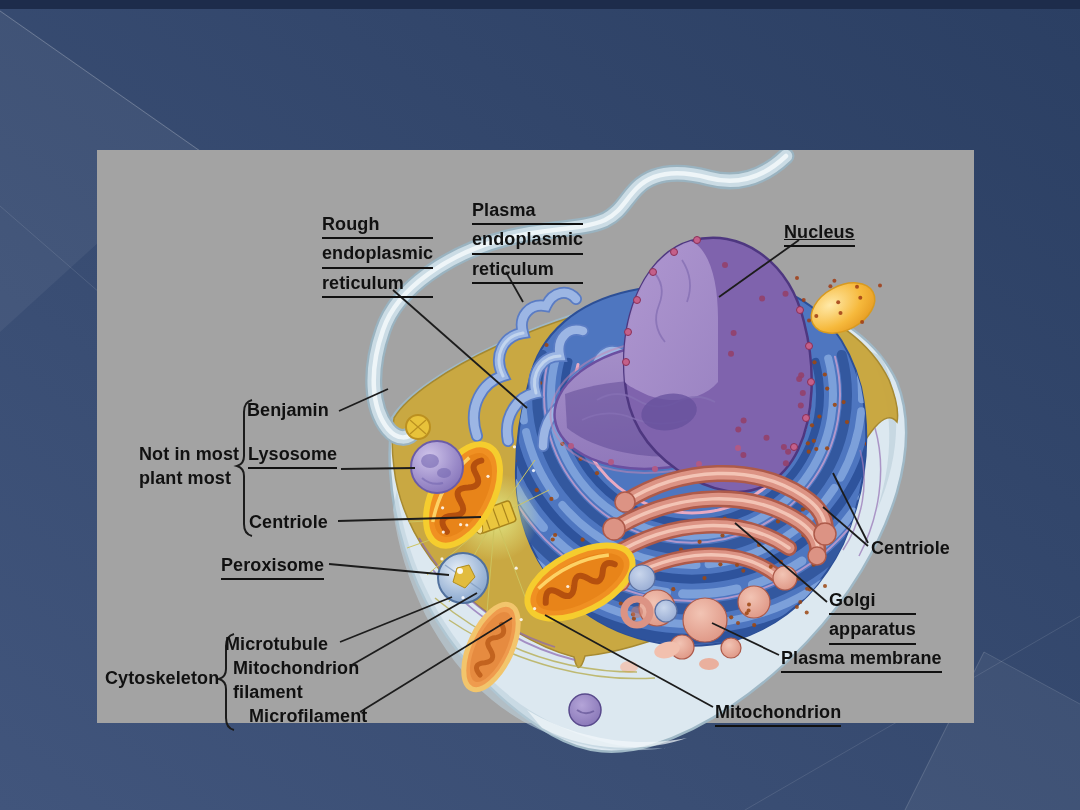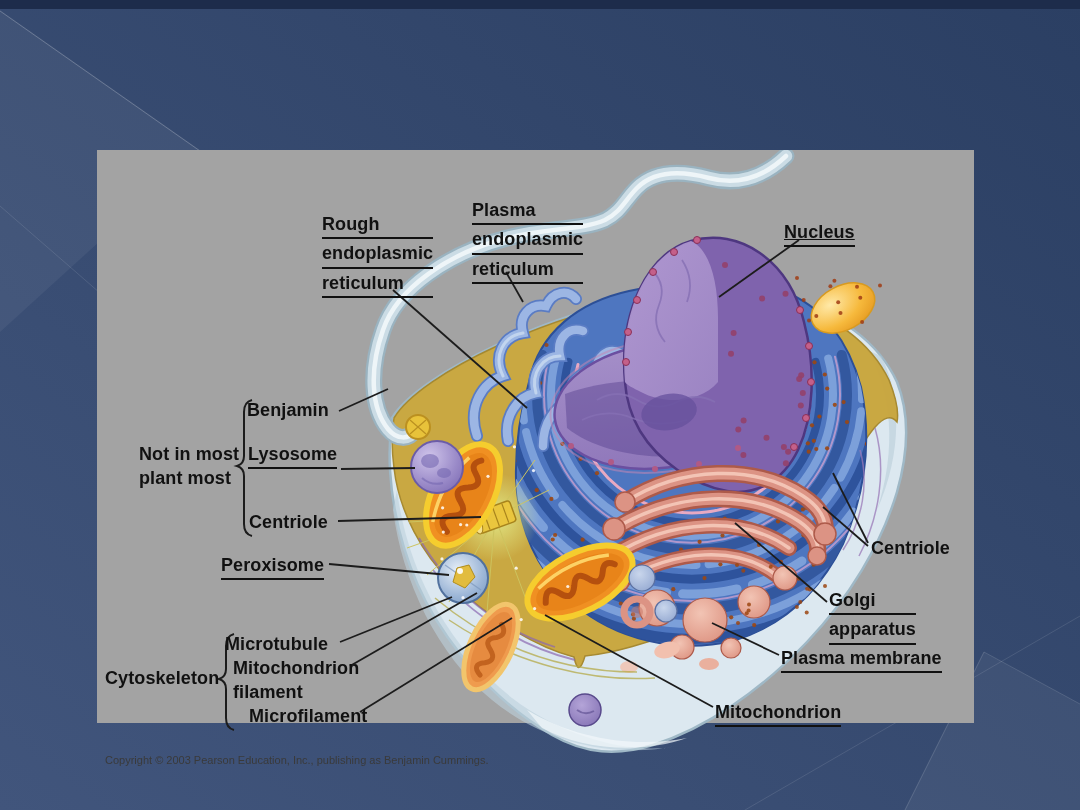--- a/index.html
+++ b/index.html
@@ -539,15 +539,14 @@
     <div class="lbl u p-golgi">
       <div class="ln">Golgi</div>
       <div class="ln">apparatus</div>
     </div>
     <div class="lbl u p-plasma">
       <div class="ln">Plasma membrane</div>
     </div>
     <div class="lbl u p-mito">
       <div class="ln">Mitochondrion</div>
     </div>
-    <div class="copyright">Copyright © 2003 Pearson Education, Inc., publishing as Benjamin Cummings.</div>
   </div>
 </div>
 
 </body></html>

